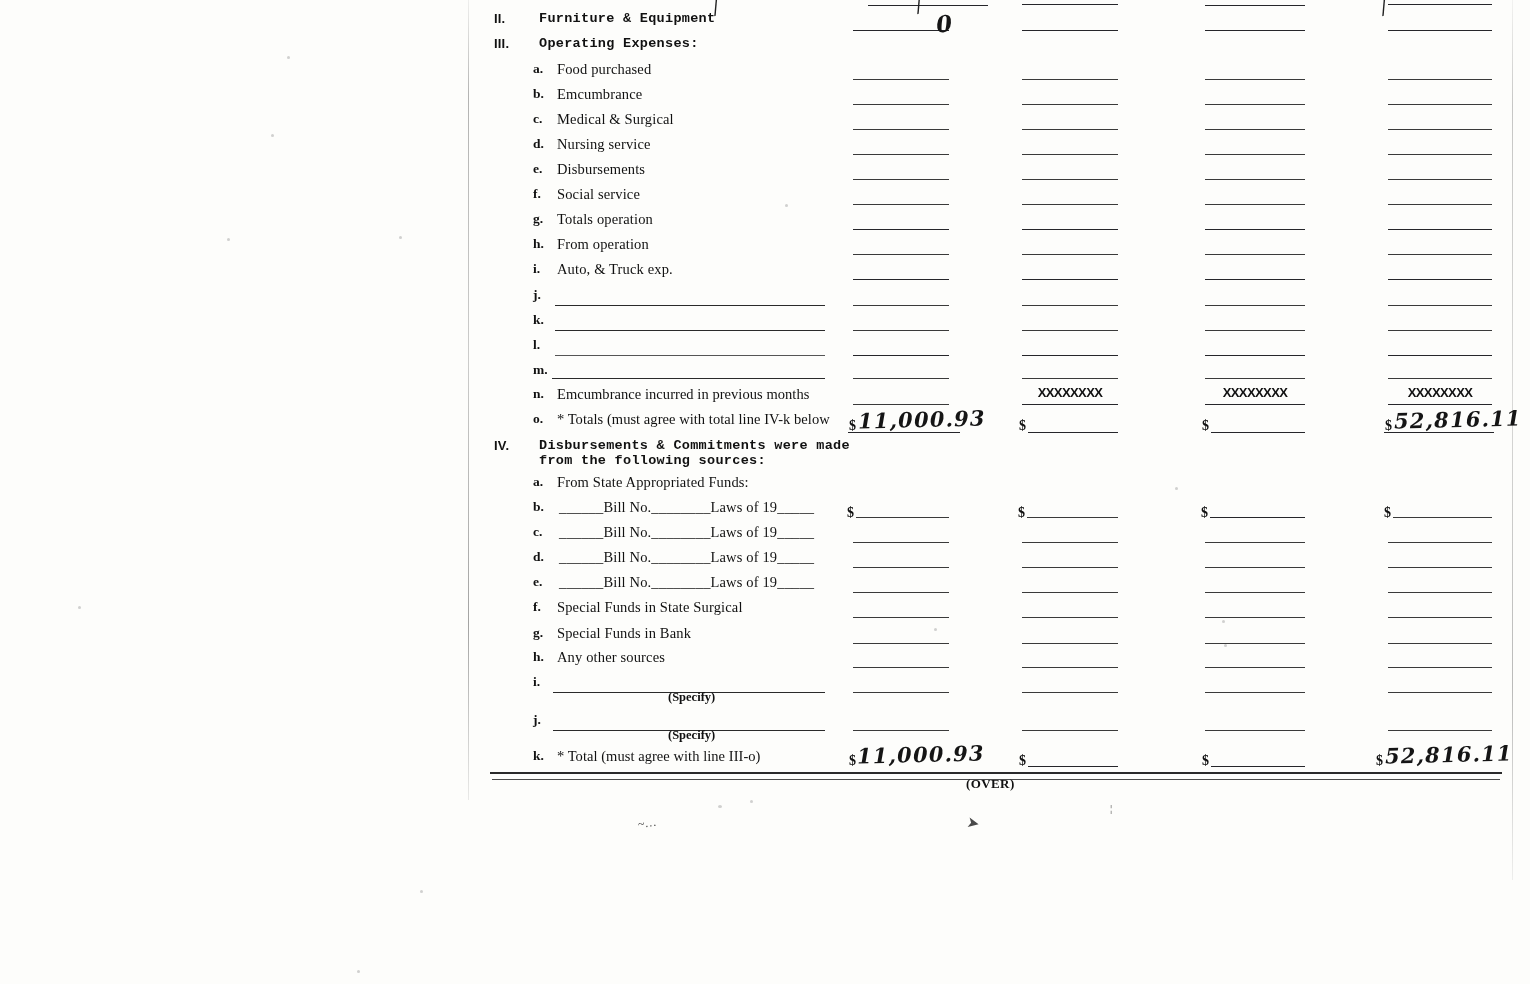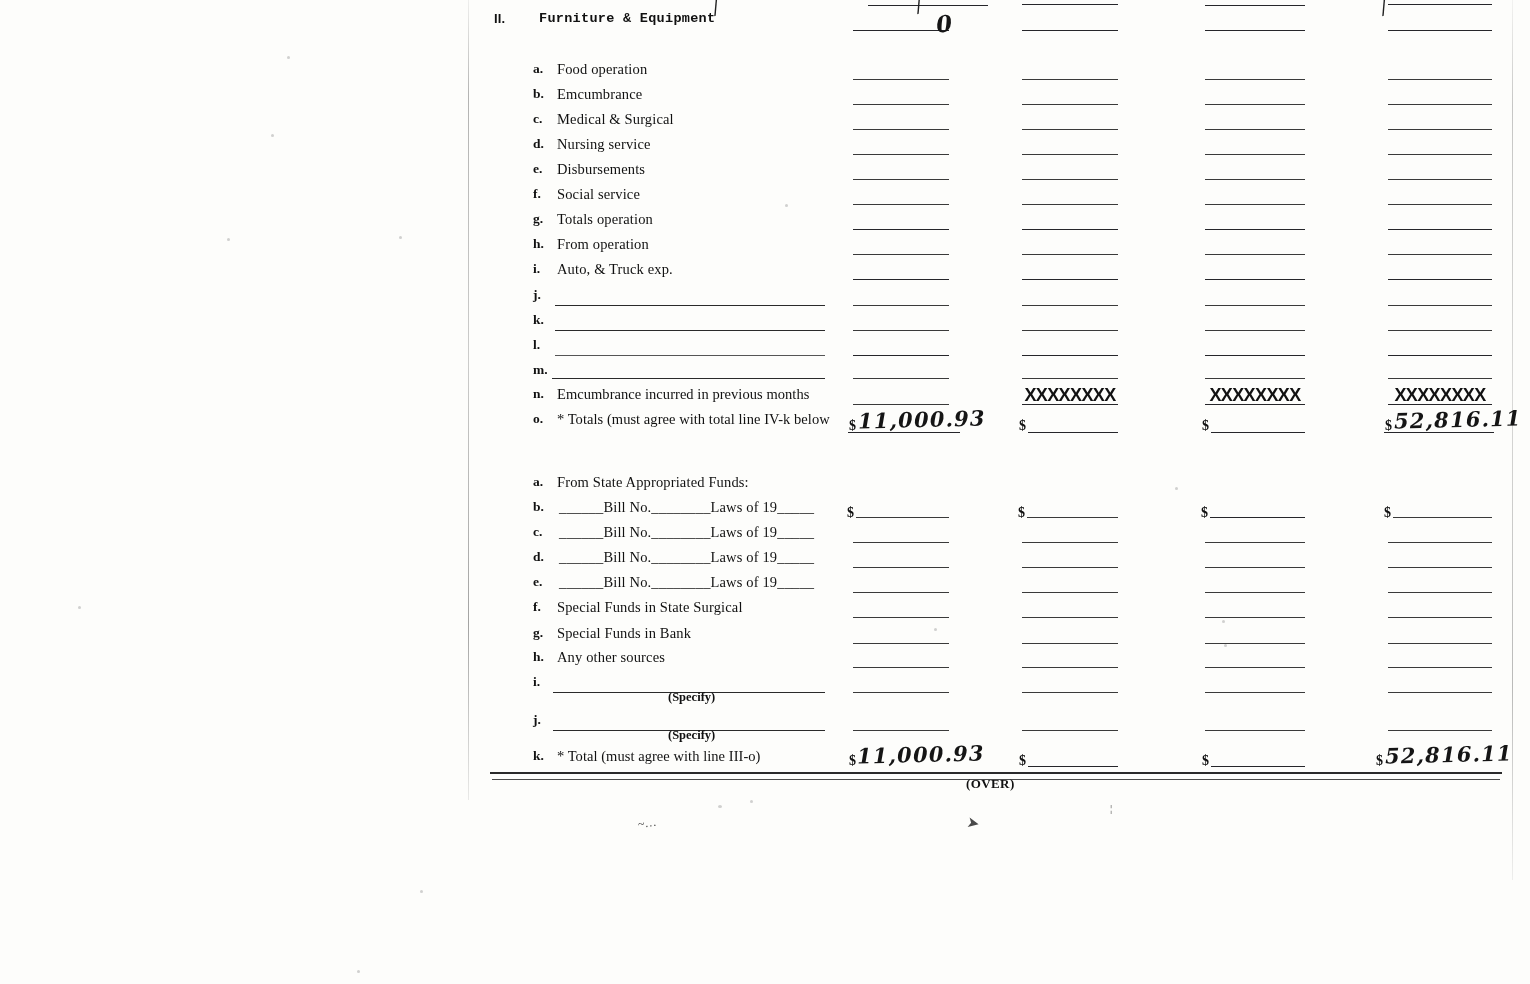--- a/index.html
+++ b/index.html
@@ -118,21 +118,21 @@
     font-weight: bold;
     font-size: 14px;
     line-height: 1;
   }
 
   
   .xmark {
     position: absolute;
     font-family: "Liberation Sans", sans-serif;
     font-weight: bold;
-    font-size: 18px;
+    font-size: 13px;
     letter-spacing: -0.6px;
     color: #111;
     text-align: center;
   }
 
   
   .hand {
     position: absolute;
     font-family: "DejaVu Serif", serif;
     font-style: italic;
@@ -197,24 +197,28 @@
   <div class="row" style="top:11px;">
     <span class="roman">II.</span>
     <span class="sec-title">Furniture &amp; Equipment</span>
     <span class="amt" style="left:853px; top:19px; width:96px;"></span>
     <span class="amt" style="left:1022px;top:19px; width:96px;"></span>
     <span class="amt" style="left:1205px;top:19px; width:100px;"></span>
     <span class="amt" style="left:1388px;top:19px; width:104px;"></span>
     <span class="hand zero" style="left:936px; top:-1px;">0</span>
   </div>
 
+  <div class="row" style="top:36px;">
+    <span class="roman">III.</span>
+    <span class="sec-title">Operating Expenses:</span>
+  </div>
 
   <div class="row" style="top:61px;">
     <span class="letter">a.</span>
-    <span class="item-label">Food operation</span>
+    <span class="item-label">Food purchased</span>
     <span class="amt thin" style="left:853px; top:18px;width:96px;"></span>
     <span class="amt thin" style="left:1022px;top:18px;width:96px;"></span>
     <span class="amt thin" style="left:1205px;top:18px;width:100px;"></span>
     <span class="amt thin" style="left:1388px;top:18px;width:104px;"></span>
   </div>
 
   <div class="row" style="top:86px;">
     <span class="letter">b.</span>
     <span class="item-label">Emcumbrance</span>
     <span class="amt thin" style="left:853px; top:18px;width:96px;"></span>
@@ -346,20 +350,25 @@
     <span class="amt" style="left:1028px;top:21px;width:90px;"></span>
 
     <span class="dollar" style="left:1202px;top:8px;">$</span>
     <span class="amt" style="left:1211px;top:21px;width:94px;"></span>
 
     <span class="dollar" style="left:1385px;top:8px;">$</span>
     <span class="hand" style="left:1394px;top:-4px;">52,816.11</span>
     <span class="amt" style="left:1384px;top:21px;width:110px;"></span>
   </div>
 
+  <div class="row" style="top:438px; height:40px;">
+    <span class="roman">IV.</span>
+    <span class="sec-title" style="top:0;">Disbursements &amp; Commitments were made</span>
+    <span class="sec-title" style="top:15px;">from the following sources:</span>
+  </div>
 
   <div class="row" style="top:474px;">
     <span class="letter">a.</span>
     <span class="item-label">From State Appropriated Funds:</span>
   </div>
 
   <div class="row" style="top:499px;">
     <span class="letter">b.</span>
     <span class="item-label" style="left:559px;">______Bill  No.________Laws  of  19_____</span>
     <span class="dollar" style="left:847px; top:7px;">$</span>

